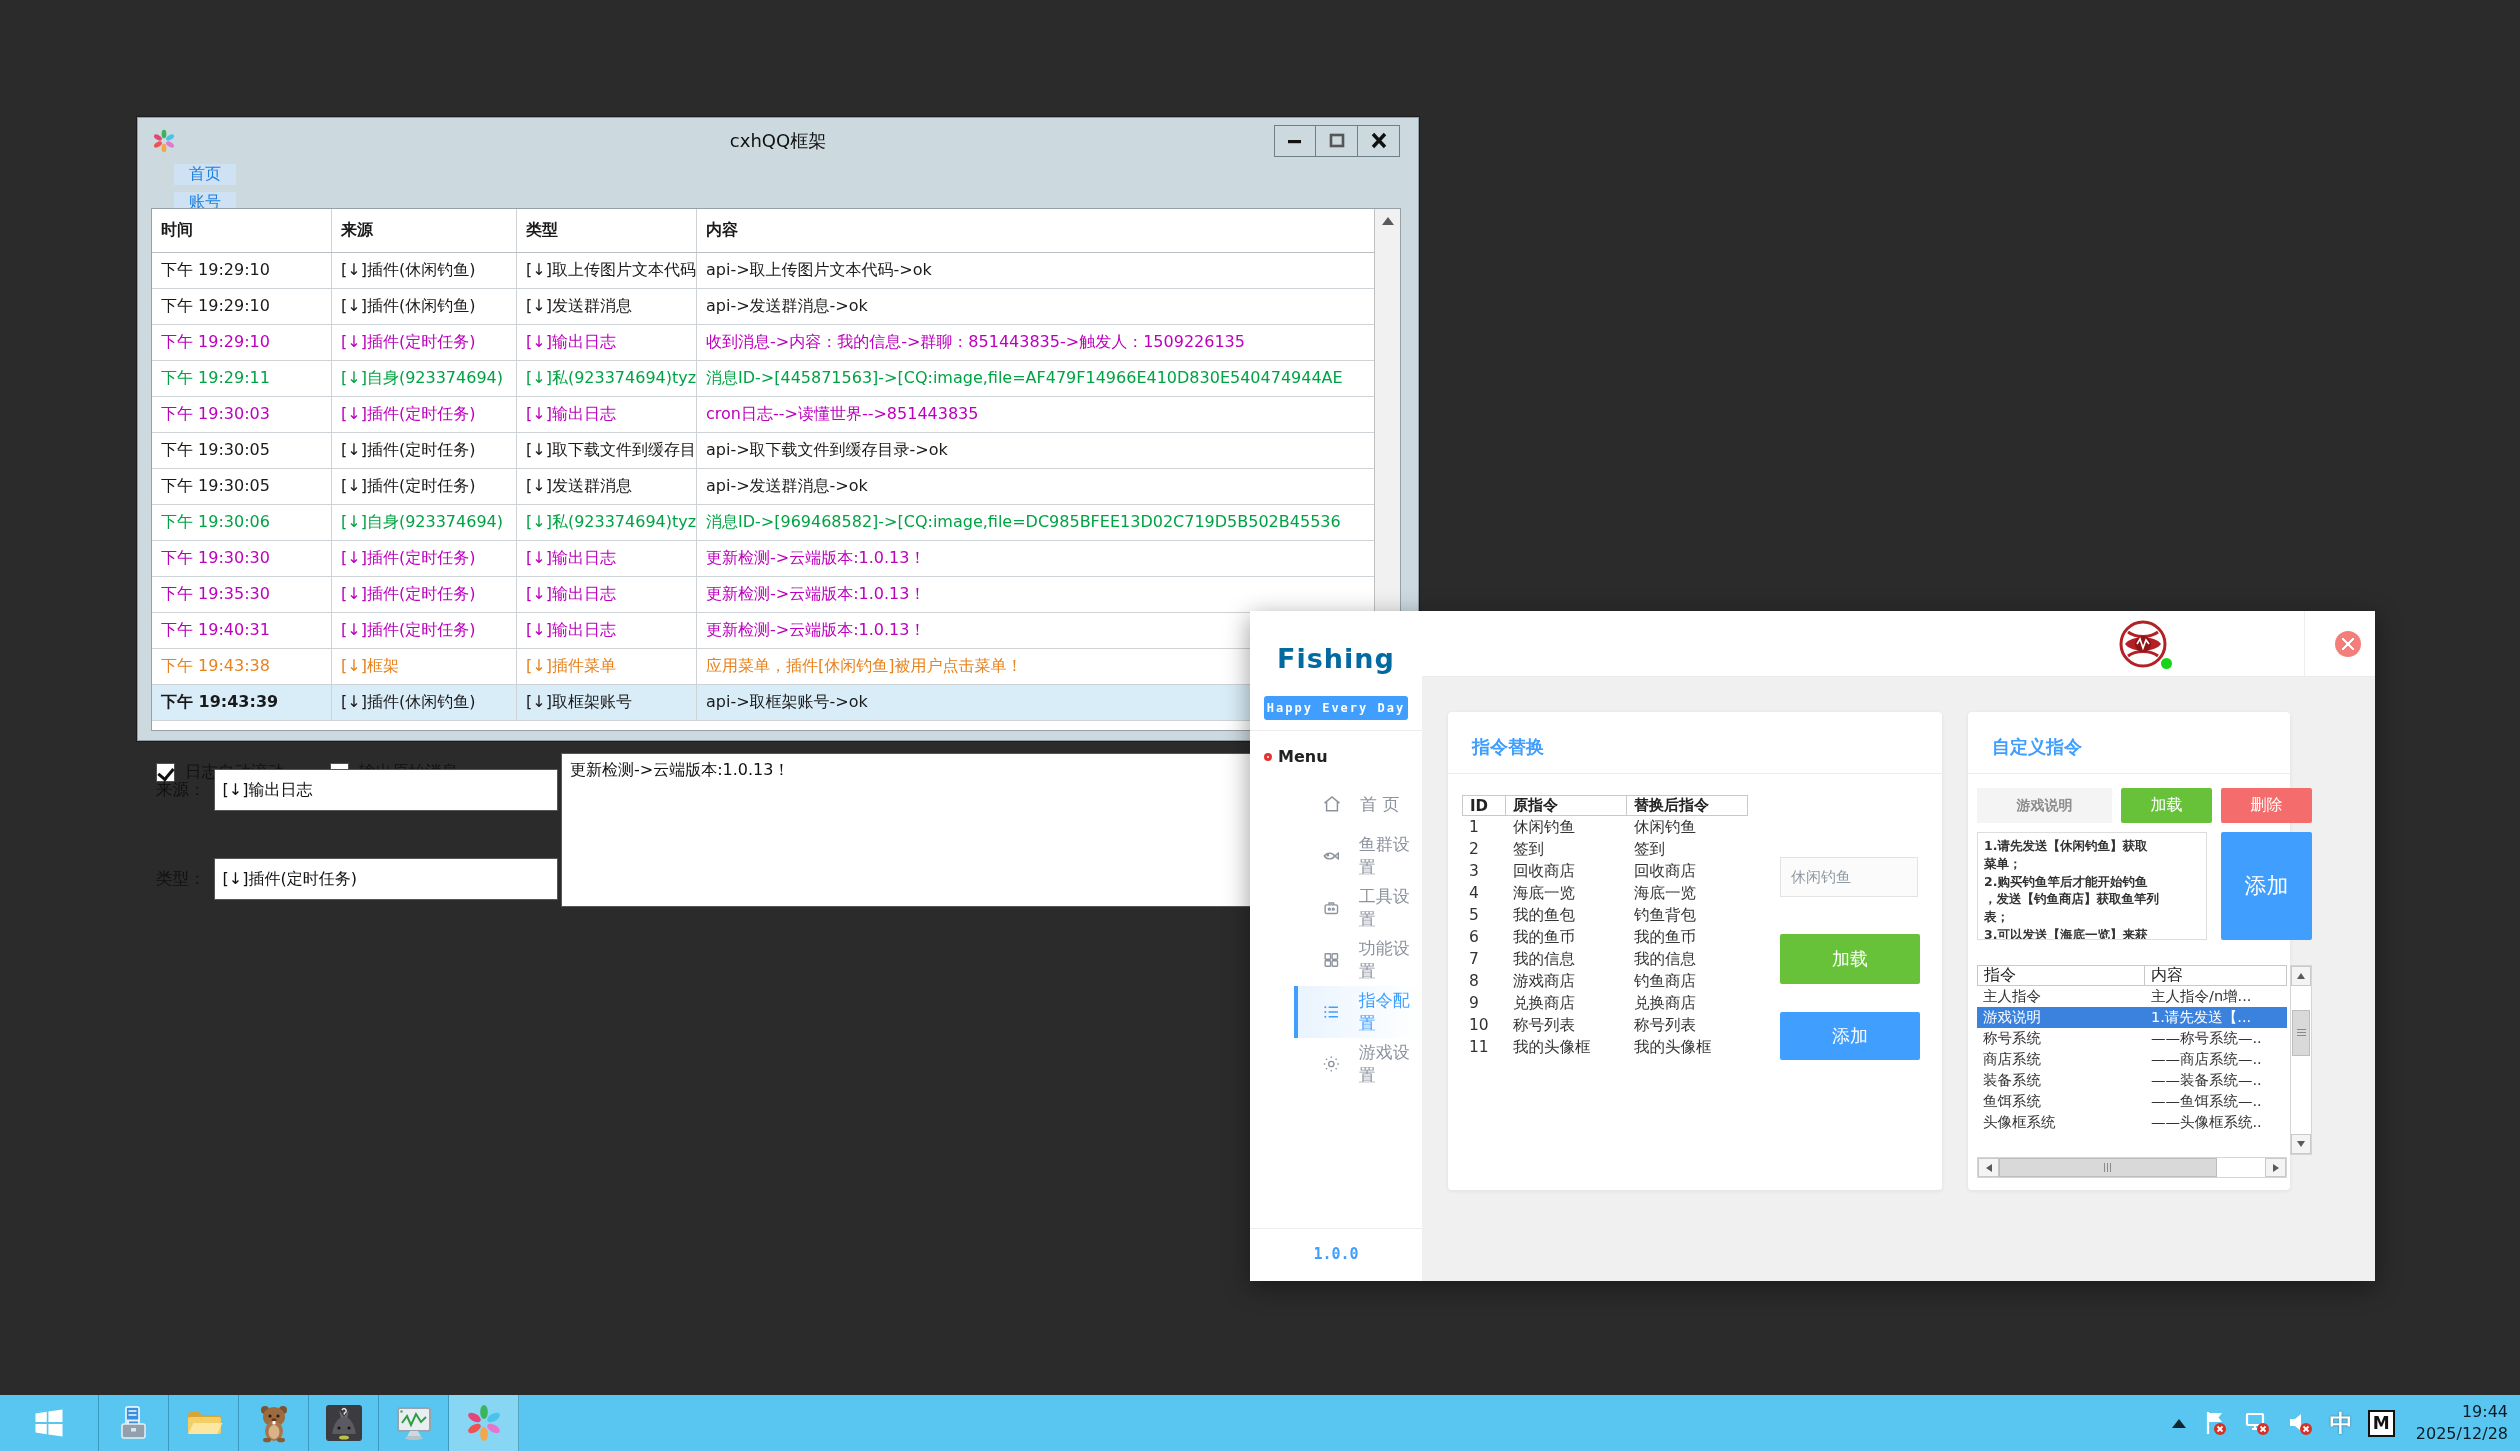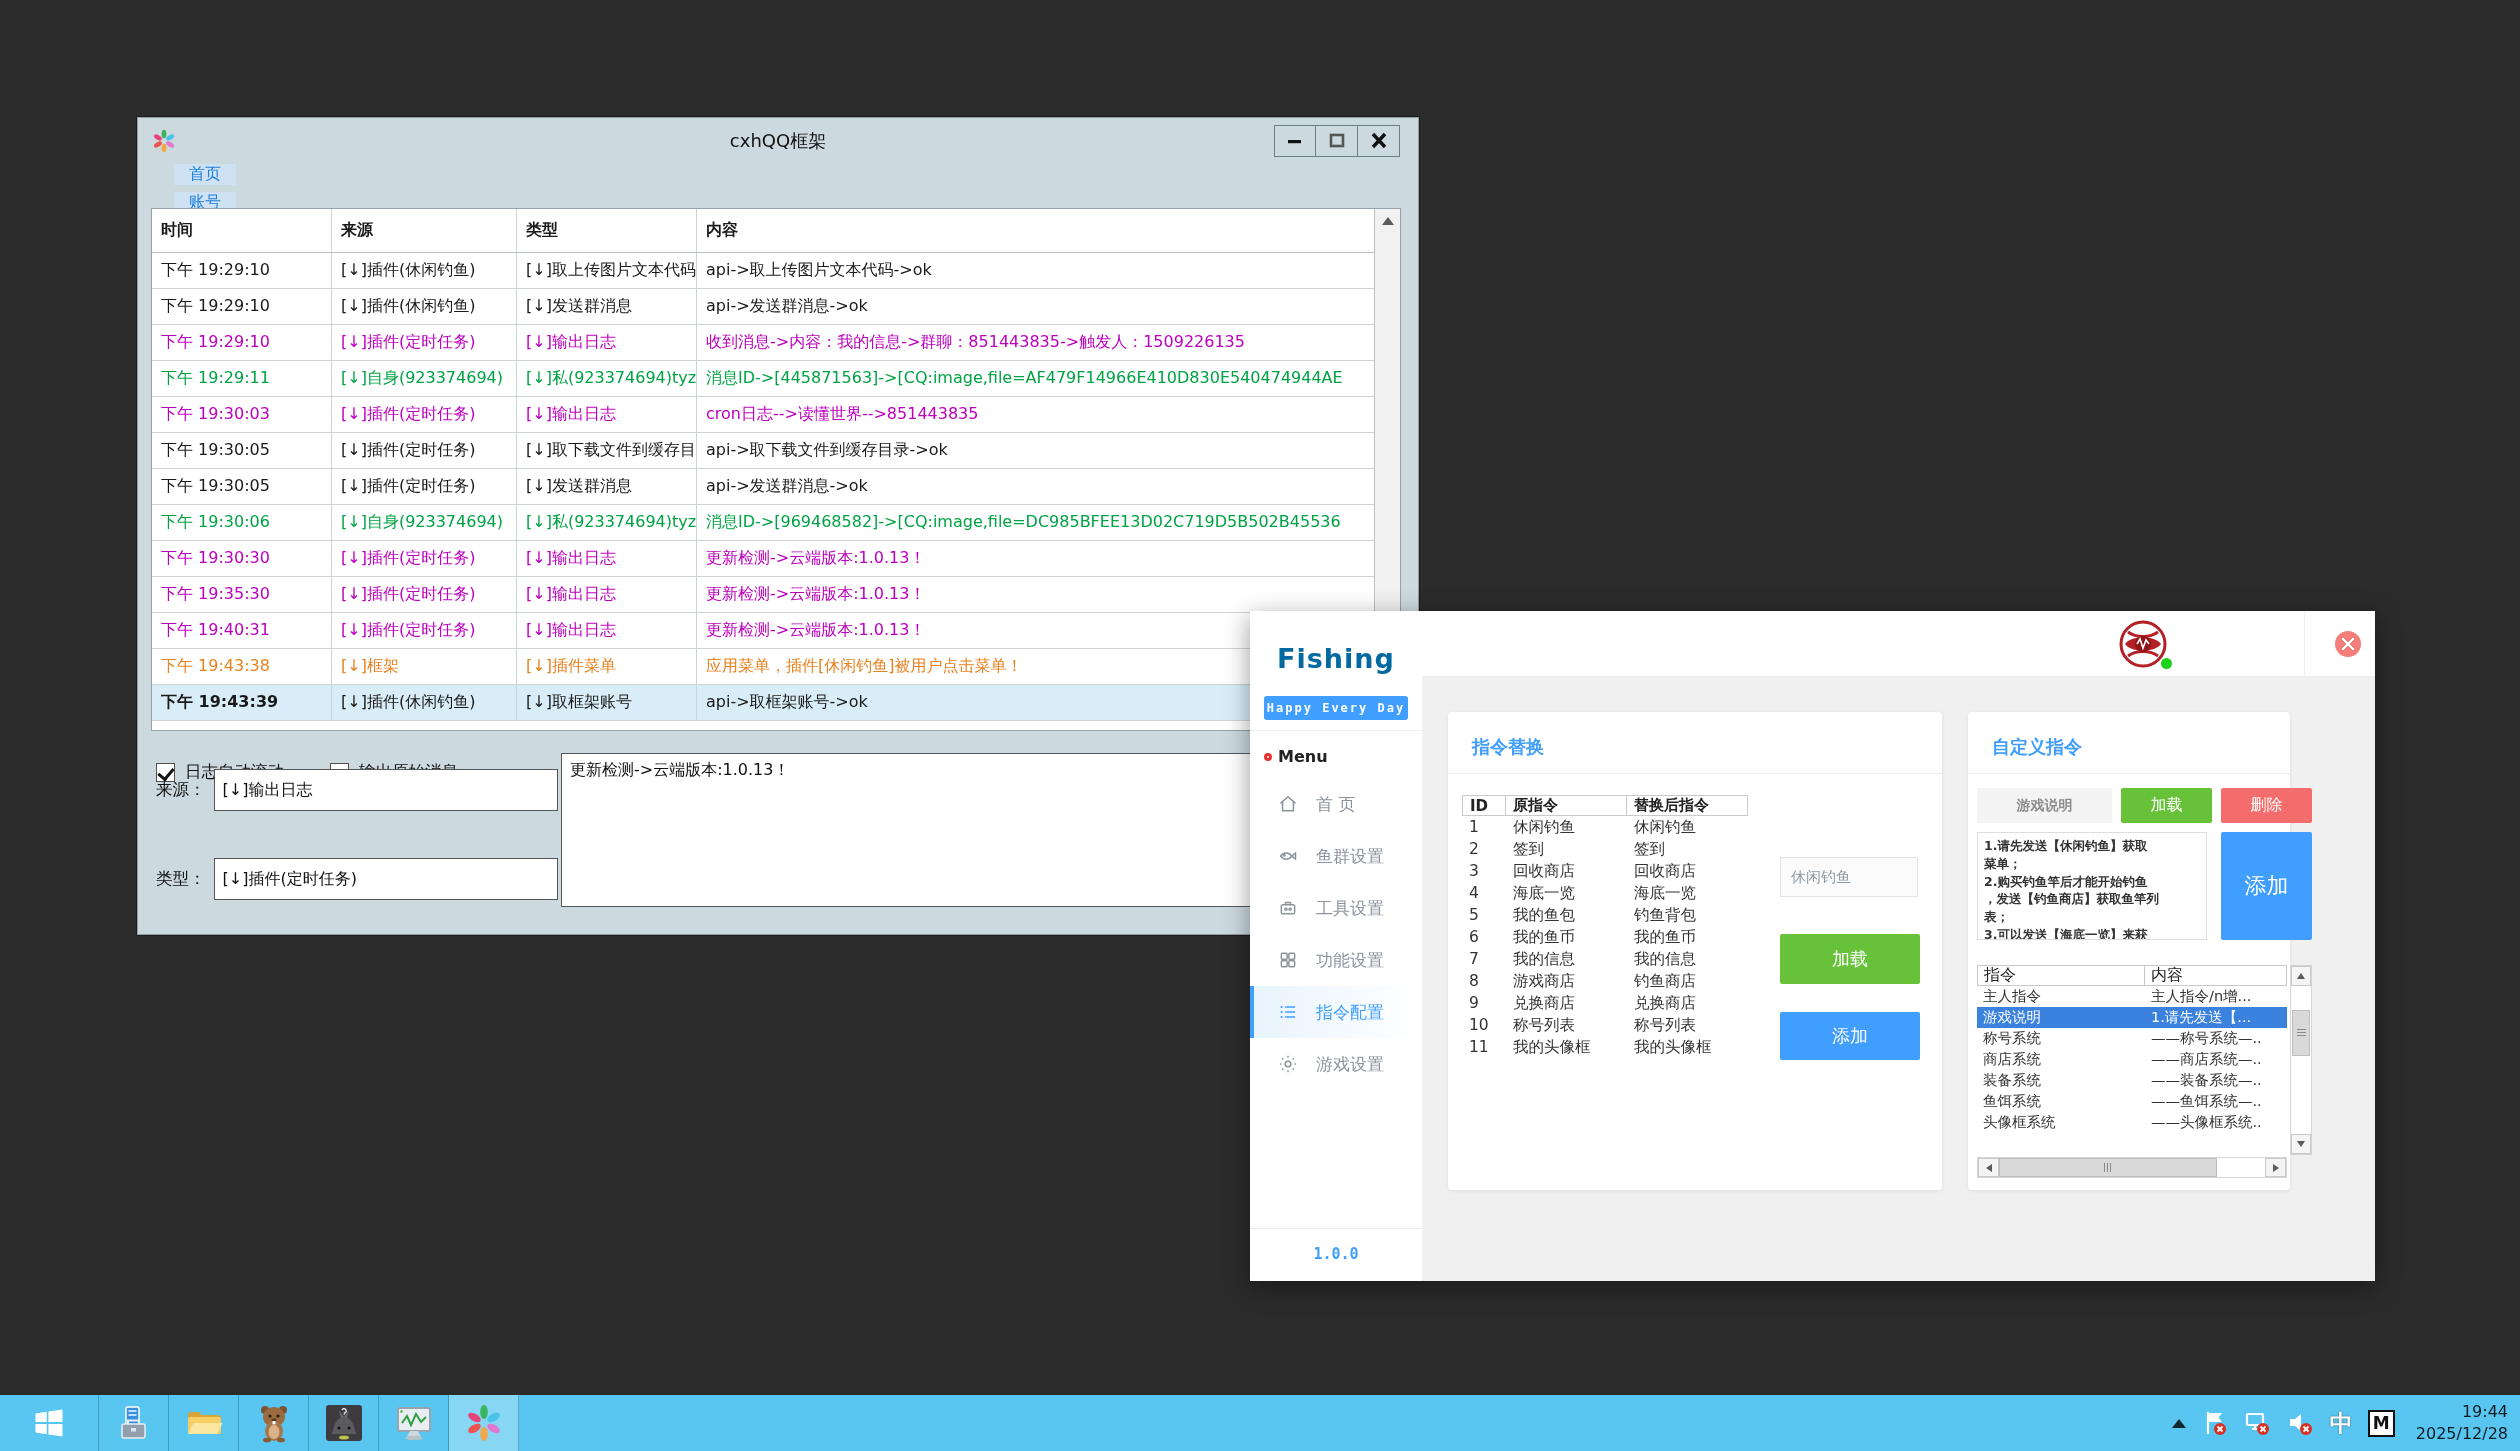--- a/index.html
+++ b/index.html
@@ -1,20 +1,20 @@
 <!DOCTYPE html>
 <html><head>
 <meta charset="utf-8">
 <style>
   * { margin:0; padding:0; box-sizing:border-box; }
   html,body { width:2520px; height:1451px; font-family:"DejaVu Sans","Liberation Sans",sans-serif; }
   .desktop { position:relative; width:2520px; height:1451px; background:#2b2b2b; overflow:hidden; }
 
   
-  .win1 { position:absolute; left:137px; top:117px; width:1282px; height:818px;
+  .win1 { position:absolute; left:137px; top:117px; width:1282px; height:624px;
           background:#ccd9df; border:1px solid #8fa0a8; box-shadow:0 0 0 1px #1d1d1d; z-index:2; }
   .titlebar { position:relative; height:46px; display:flex; align-items:center; padding:0 8px; }
   .win1-title { position:absolute; left:50%; transform:translateX(-50%); font-size:18px; color:#111; }
   .swirl { width:28px; height:28px; margin-left:4px; }
   .winbtns { position:absolute; right:18px; top:7px; display:flex; }
   .wbtn { width:42px; height:32px; border:1px solid #6e8087; display:flex; align-items:center; justify-content:center; }
   .wbtn + .wbtn { border-left:none; }
   .tabs { position:absolute; top:46px; left:20px; height:38px; display:flex; gap:7px; align-items:center;flex-direction:column; }
   .tab { height:30px; padding:0 15px; background:#cfe2f4; color:#1b7fdd; font-size:16px;
          display:flex; align-items:center; }
@@ -58,21 +58,21 @@
   .win2 { position:absolute; left:1250px; top:611px; width:1125px; height:670px; background:#f0f0f0;
           z-index:5; box-shadow:0 6px 24px rgba(0,0,0,.4); }
   .sidebar { position:absolute; left:0; top:0; width:172px; height:100%; background:#fff; }
   .flogo { margin-top:32px; text-align:center; font-size:27px; font-weight:900; letter-spacing:1px; color:#0369a1; }
   .banner { margin:22px auto 0; width:144px; height:24px; background:#409eff; border-radius:3px; color:#fff;
             display:flex; align-items:center; justify-content:center; font-family:"DejaVu Sans Mono","Liberation Mono",monospace;
             font-size:12px; font-weight:bold; letter-spacing:2px; }
   .side-div { margin-top:10px; border-bottom:1px solid #ededed; }
   .menuhdr { margin:16px 0 0 14px; display:flex; align-items:center; gap:6px; font-size:16px; font-weight:bold; color:#222; }
   .menu-dot { width:8px; height:8px; border:3px solid #e8312f; border-radius:50%; }
-  .fmenu { margin-top:12px; }
+  .fmenu { margin-top:12px;margin-left:44px; }
   .fitem { height:52px; display:flex; align-items:center; gap:18px; padding-left:28px;
            color:#8d939e; font-size:17px; }
   .fitem svg { width:20px; height:20px; }
   .fitem.active { color:#409eff; background:linear-gradient(90deg,#e9f4fe,#ffffff);
                   border-left:4px solid #409eff; padding-left:24px; }
   .fversion { position:absolute; bottom:0; left:0; width:100%; padding:16px 0 18px; text-align:center;
               color:#409eff; font-size:15px; font-weight:bold; border-top:1px solid #ededed;
               font-family:"DejaVu Sans Mono","Liberation Mono",monospace; }
 
   .fheader { position:absolute; left:172px; top:0; right:0; height:66px; background:#fff; border-bottom:1px solid #ececec; }

